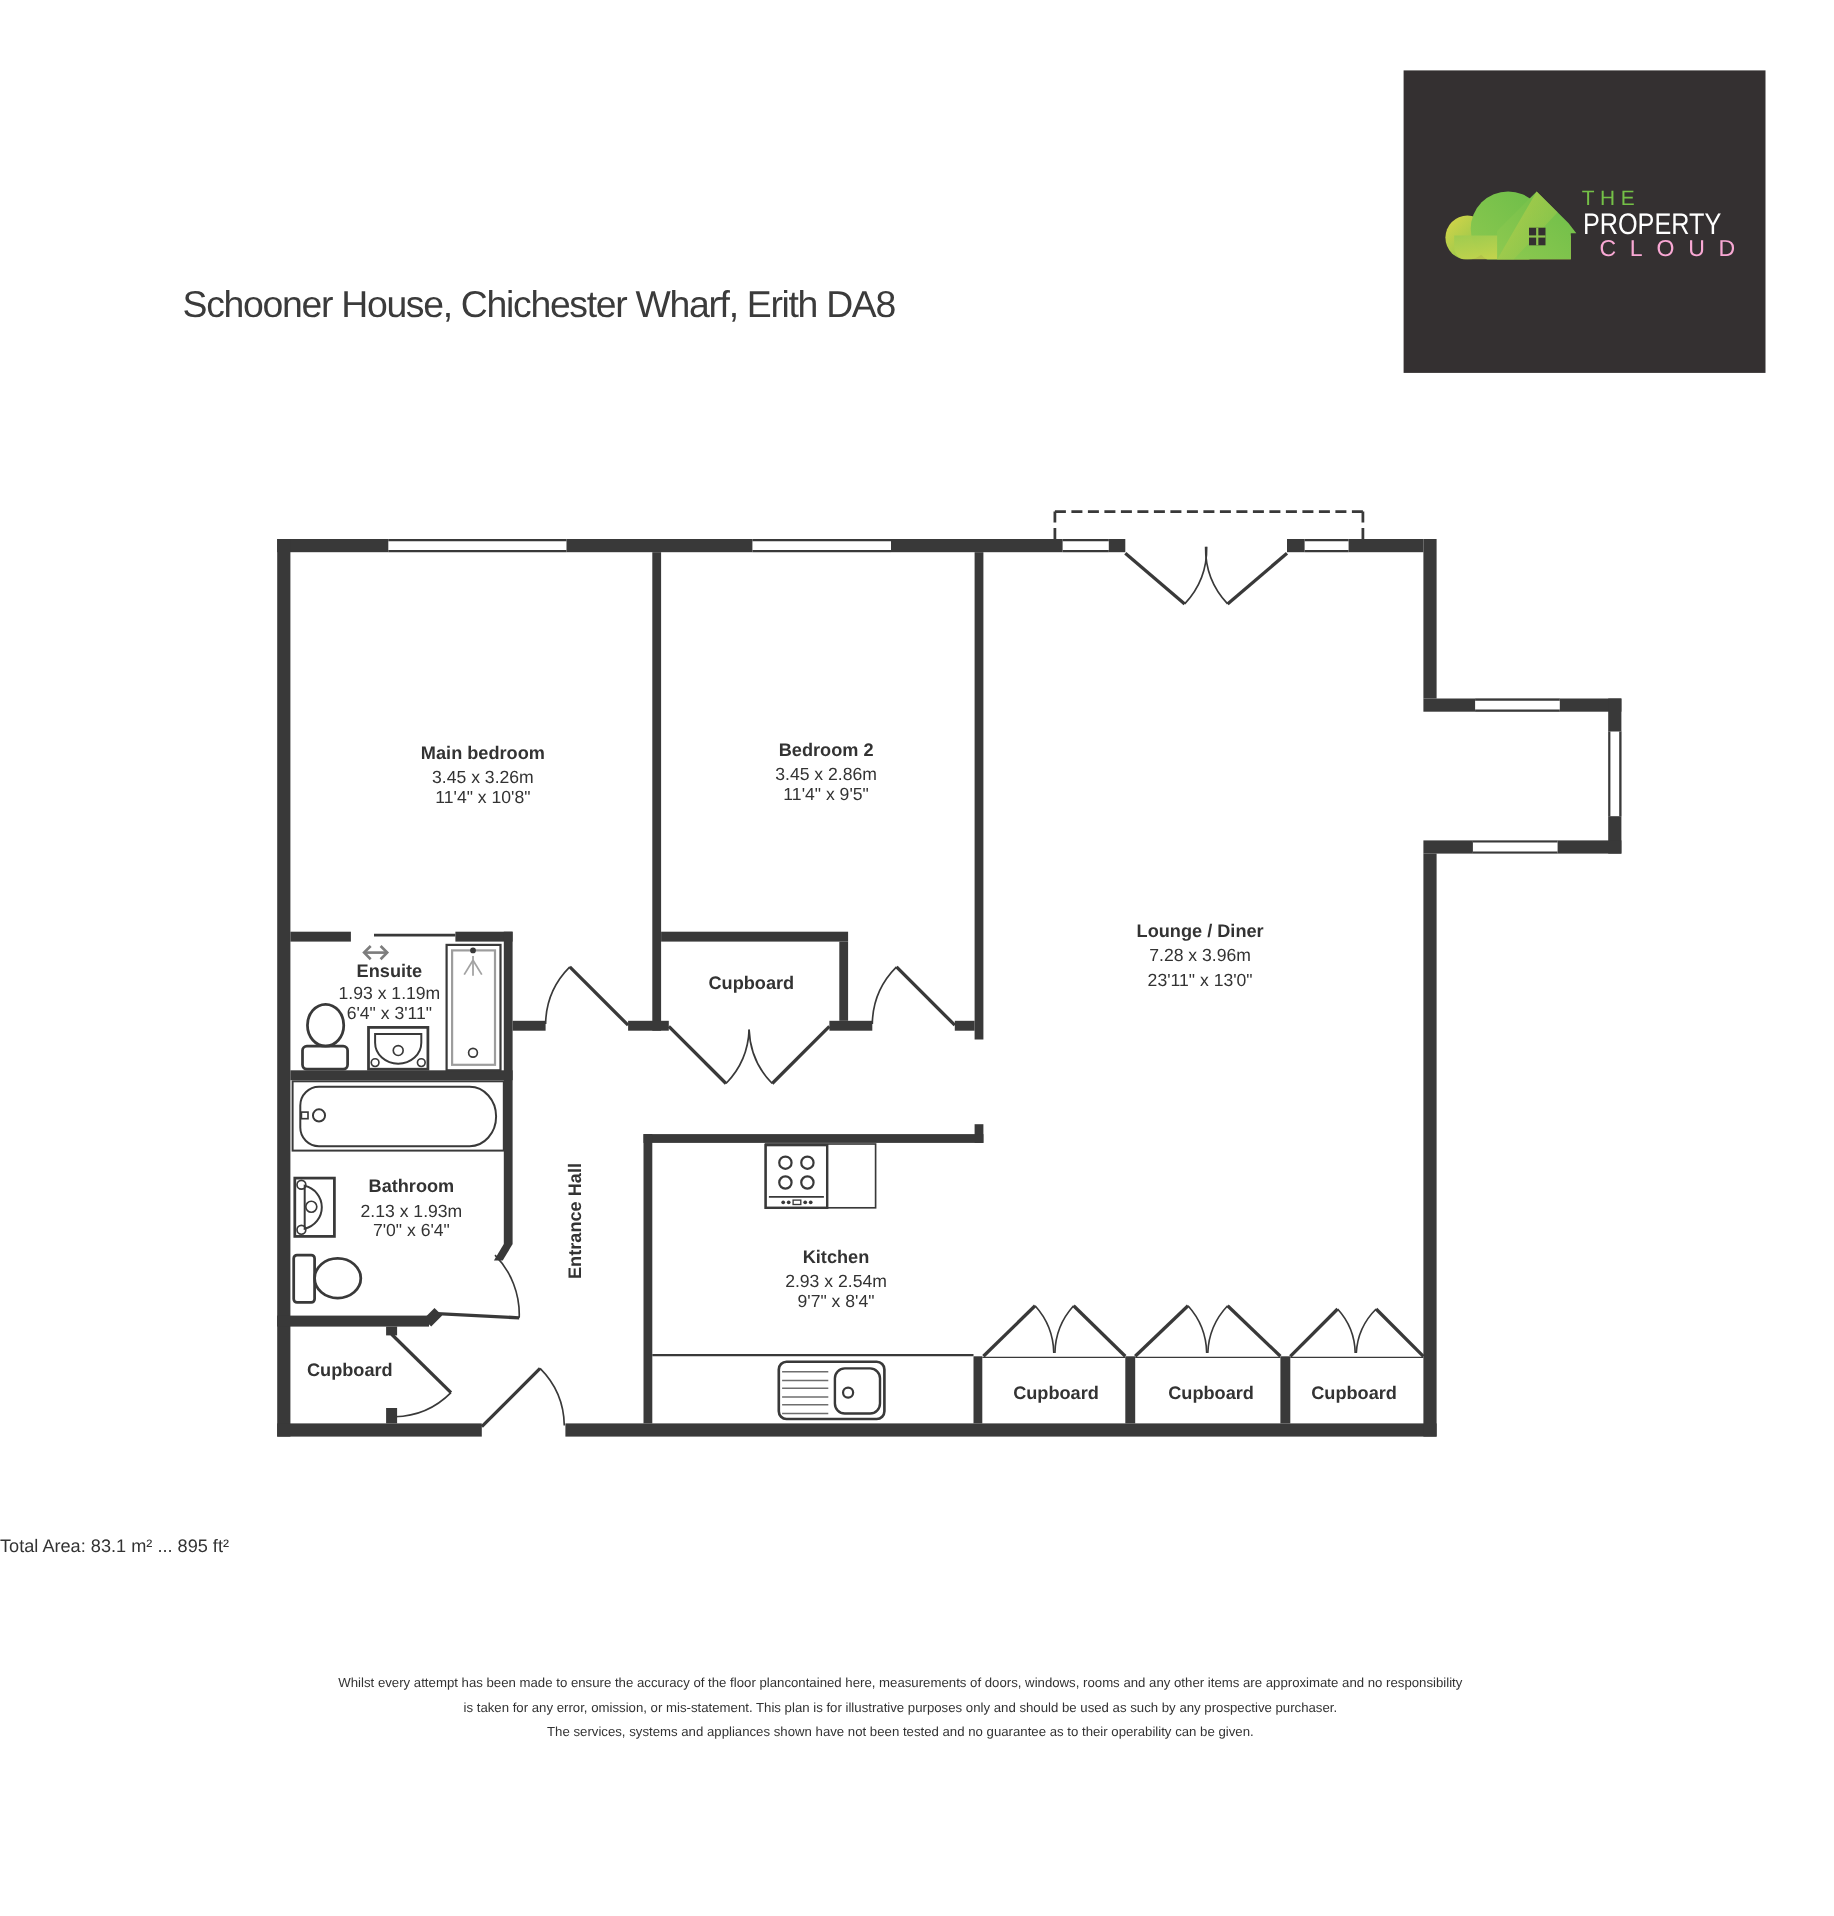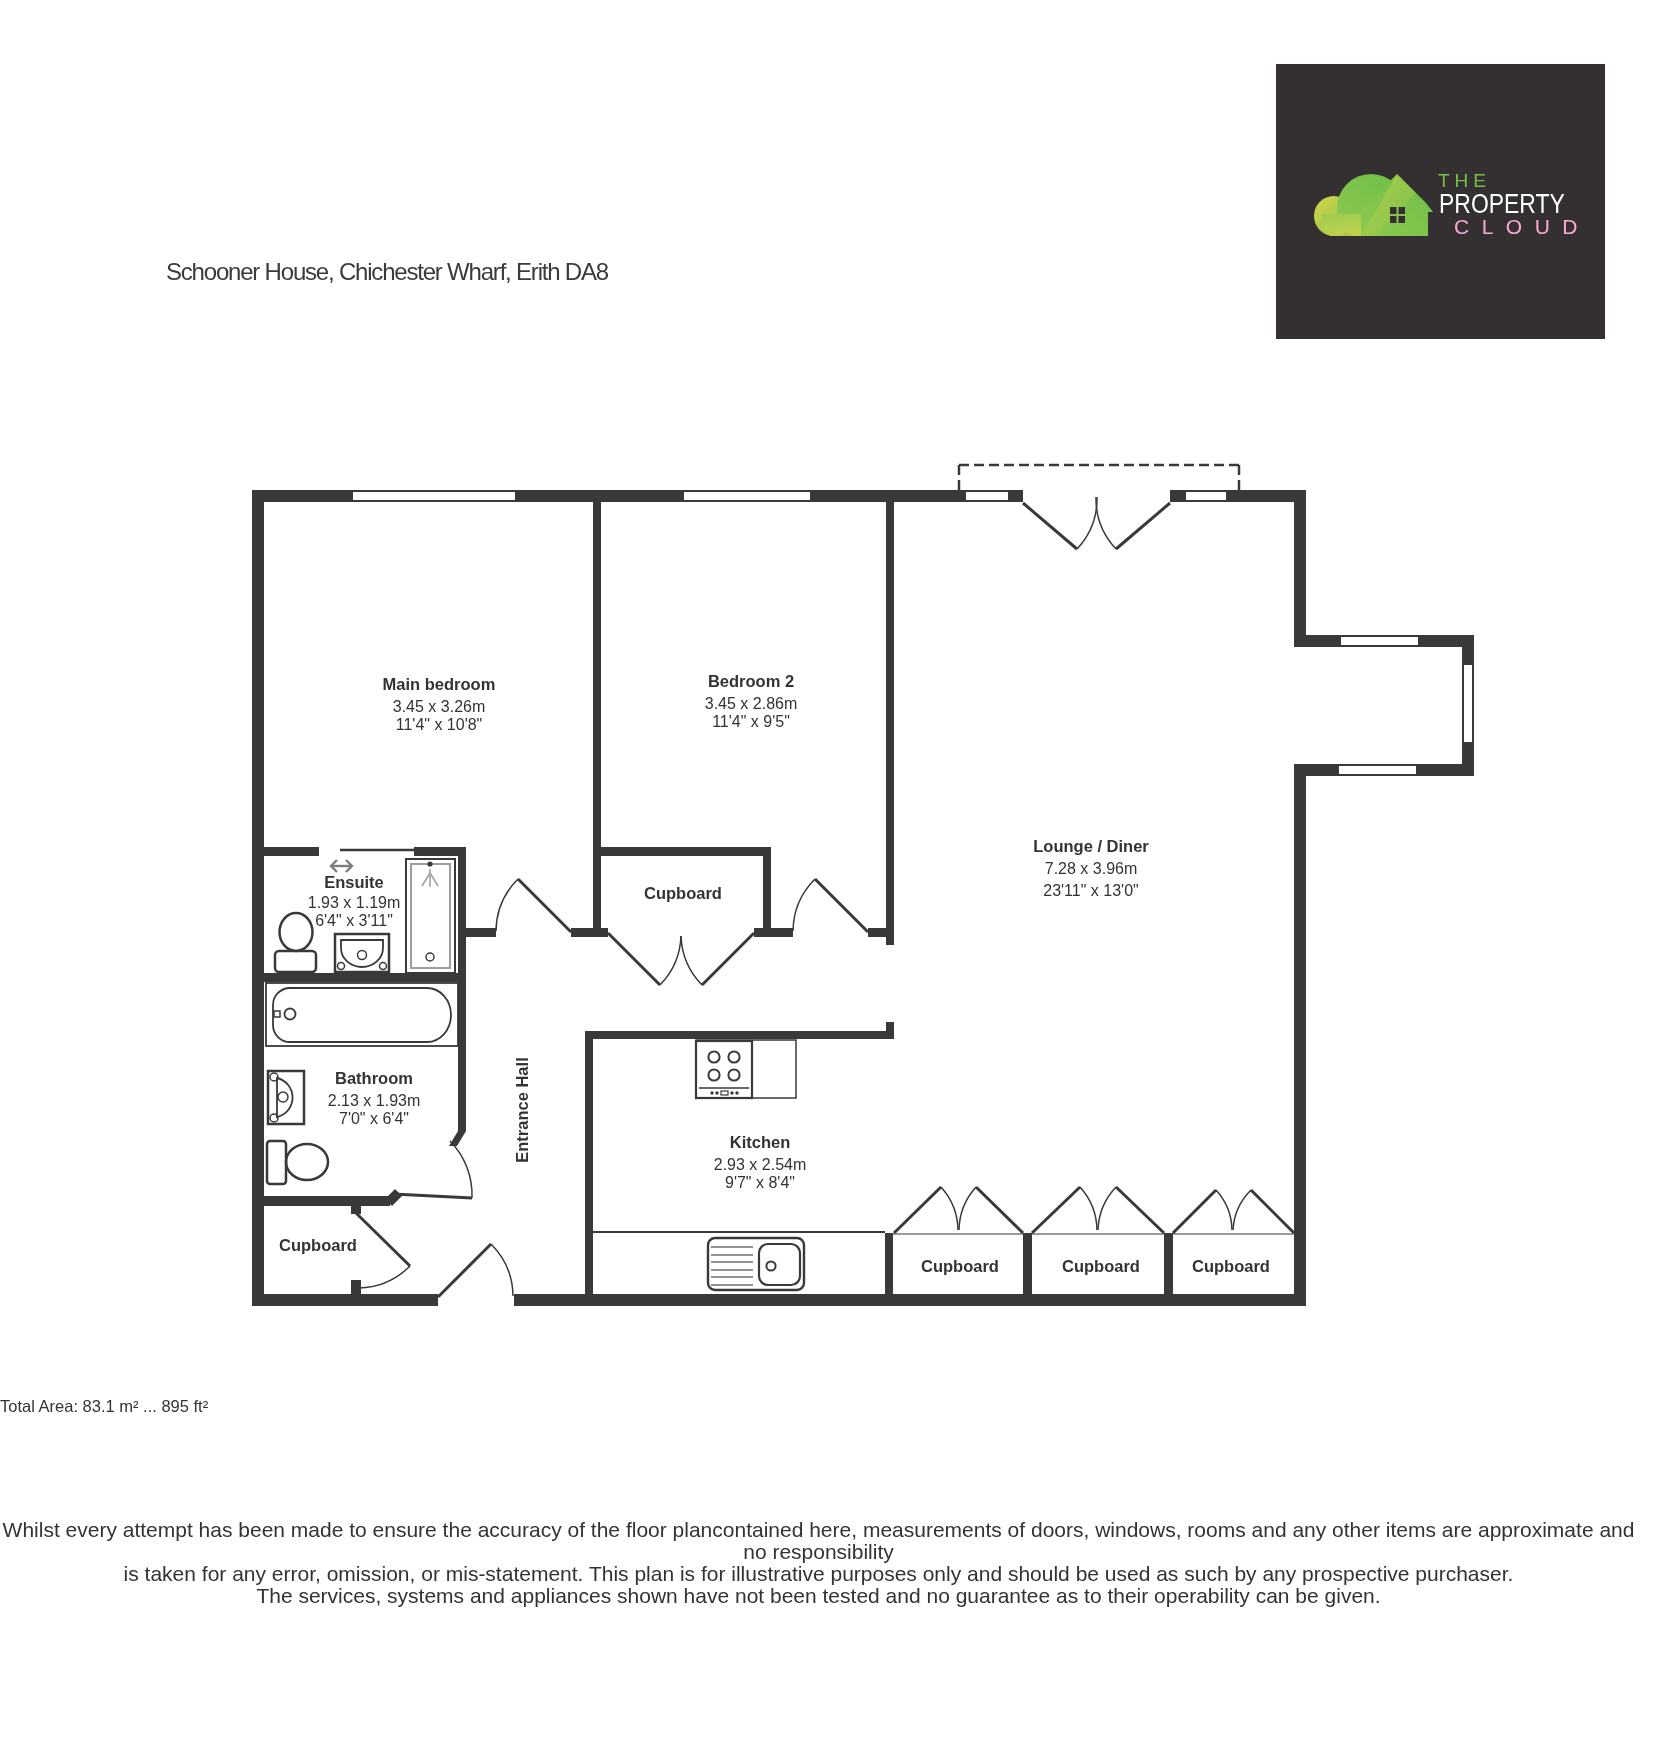--- a/index.html
+++ b/index.html
@@ -5,21 +5,21 @@
   html,body{margin:0;padding:0;background:#fff;-webkit-font-smoothing:antialiased;}
   body{width:1667px;height:1742px;position:relative;font-family:"Liberation Sans",sans-serif;}
   .abs{position:absolute;}
   svg text{font-family:"Liberation Sans",sans-serif;fill:#333;}
   .rl{font-weight:bold;font-size:16.5px;}
   .dm{font-size:16px;}
 </style>
 </head>
 <body>
 
-<div class="abs" style="left:166px;top:258px;font-size:24px;letter-spacing:-1.2px;color:#3b3b3b;">Schooner House, Chichester Wharf, Erith DA8</div>
+<div class="abs" style="left:166px;top:258px;font-size:34px;letter-spacing:-1.2px;color:#3b3b3b;">Schooner House, Chichester Wharf, Erith DA8</div>
 
 <div class="abs" style="left:1276px;top:64px;width:329px;height:275px;background:#343031;">
 
   <svg class="abs" style="left:0;top:0;" width="329" height="275" viewBox="0 0 329 275">
     <defs>
       <linearGradient id="lg1" x1="0" y1="0" x2="1" y2="1">
         <stop offset="0" stop-color="#d9d648"></stop>
           <stop offset="1" stop-color="#7cc14d"></stop>
       </linearGradient>
       <linearGradient id="lg2" x1="0" y1="1" x2="1" y2="0">
@@ -378,17 +378,17 @@
 <text x="960" y="1272" text-anchor="middle" class="rl">Cupboard</text>
 
 <text x="1101" y="1272" text-anchor="middle" class="rl">Cupboard</text>
 
 <text x="1231" y="1272" text-anchor="middle" class="rl">Cupboard</text>
 </g>
 </svg>
 
 <div class="abs" style="left:0;top:1397px;width:1574px;text-align:left;font-size:16.5px;color:#333;">Total Area: 83.1 m² ... 895 ft²</div>
 
-<div class="abs" style="left:0;top:1519px;width:1637px;text-align:center;font-size:21px;line-height:22px;color:#333;">
+<div class="abs" style="left:0;top:1519px;width:1637px;text-align:center;font-size:12px;line-height:22px;color:#333;">
 Whilst every attempt has been made to ensure the accuracy of the floor plancontained here, measurements of doors, windows, rooms and any other items are approximate and no responsibility<br>
 is taken for any error, omission, or mis-statement. This plan is for illustrative purposes only and should be used as such by any prospective purchaser.<br>
 The services, systems and appliances shown have not been tested and no guarantee as to their operability can be given.
 </div>
 
 </body></html>

